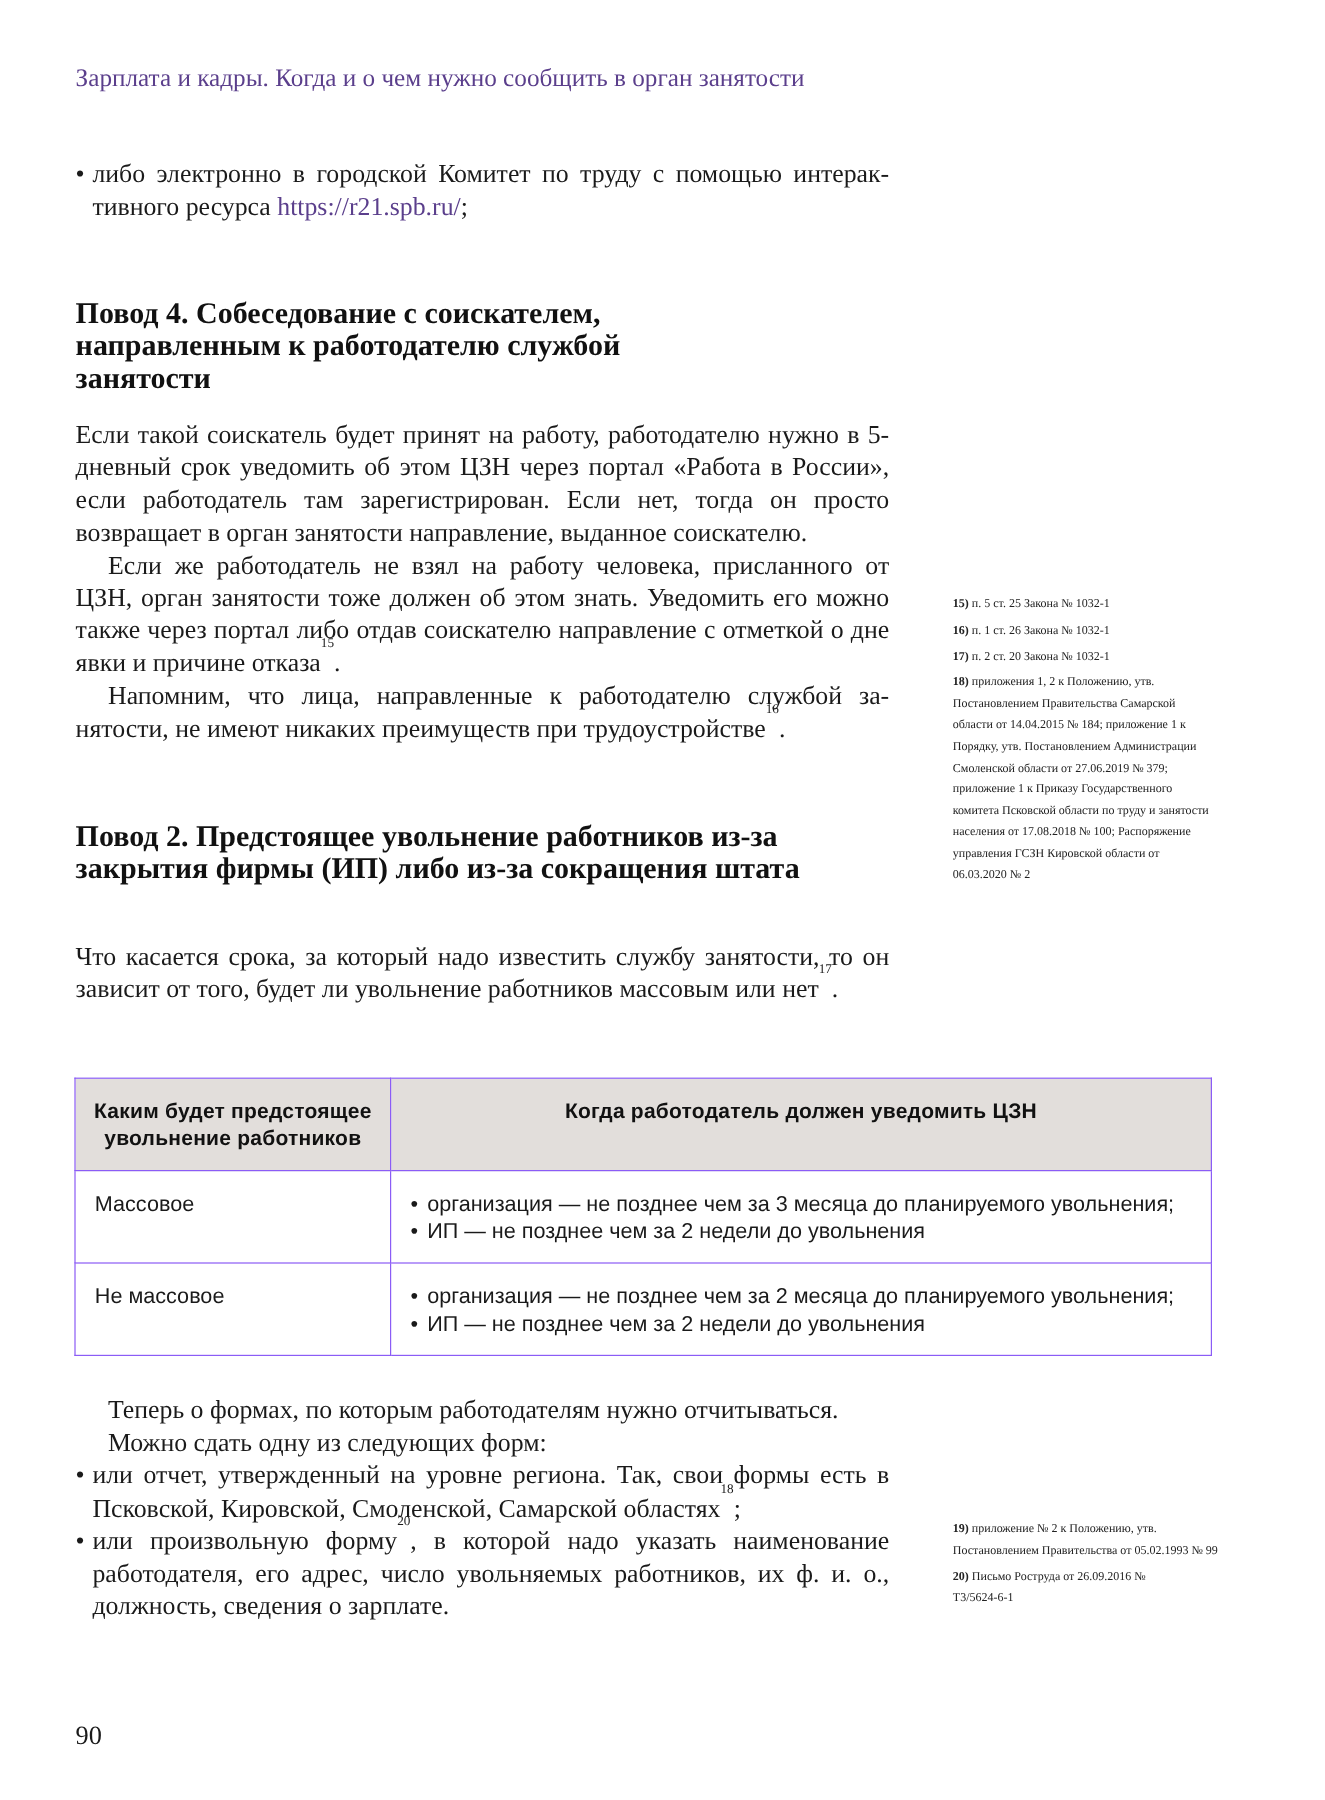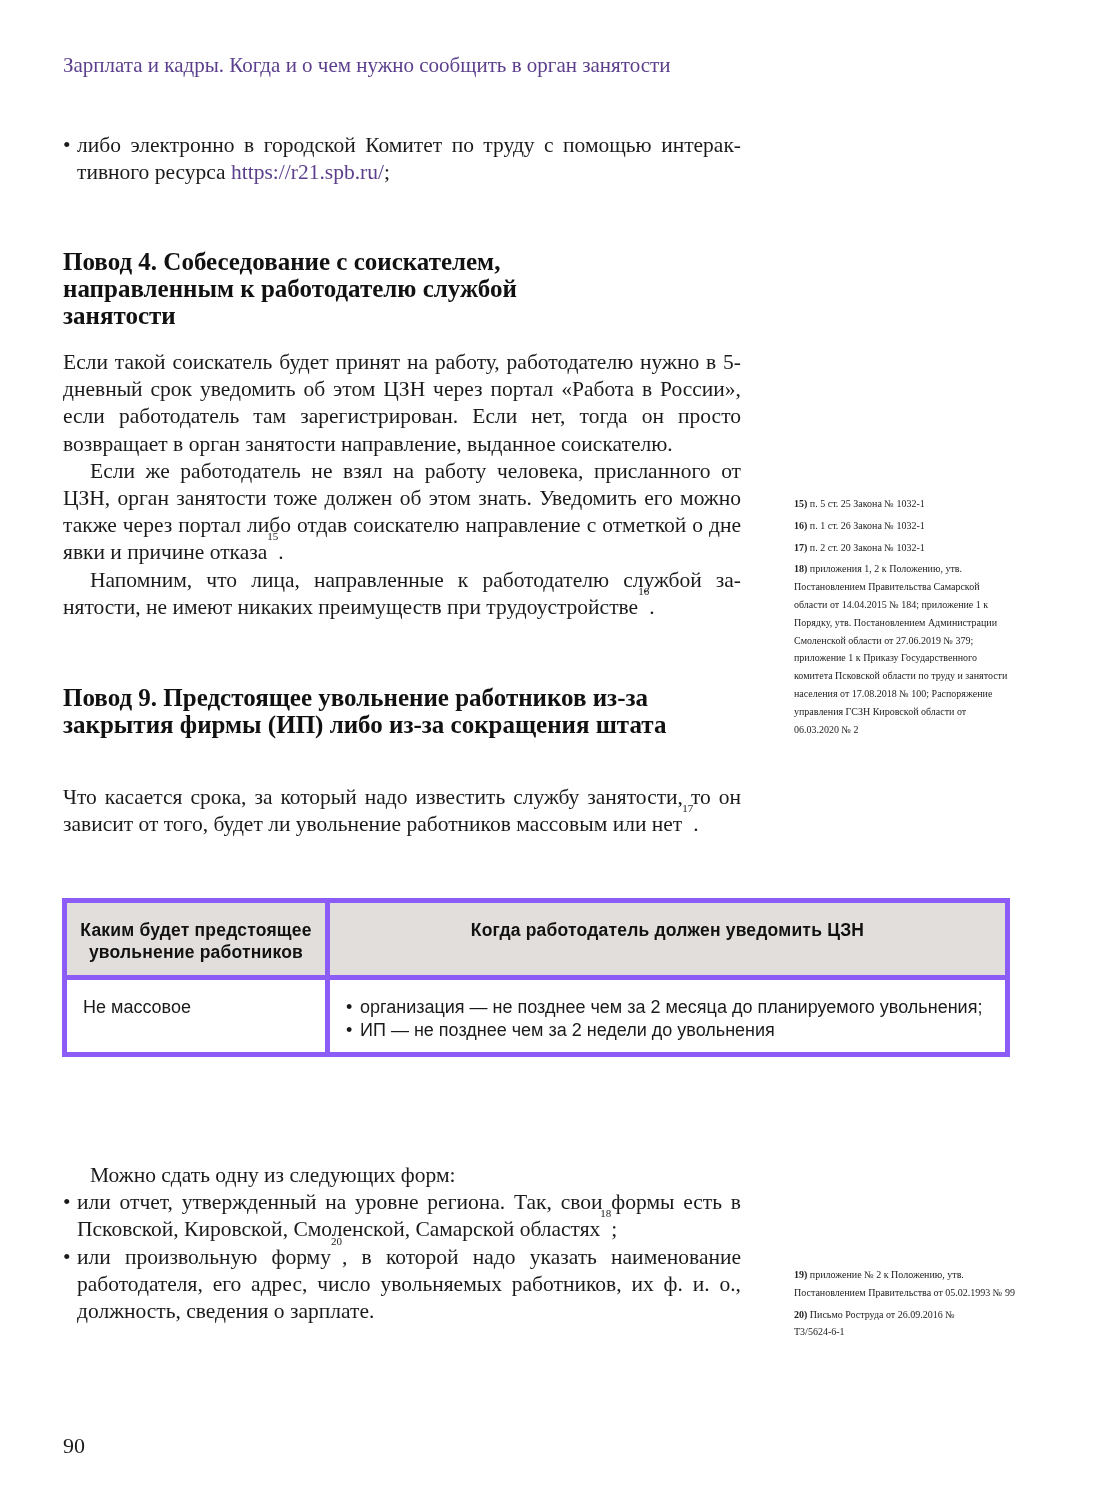--- a/index.html
+++ b/index.html
@@ -14,21 +14,21 @@
     .bullet-list li { position: relative; padding-left: 14px; text-align: justify; }
     .bullet-list li::before { content: "•"; position: absolute; left: 0; top: 0; }
     .link { color: #5b3f8c; }
     h2 { font-family: "Liberation Serif", "DejaVu Serif", serif; font-weight: bold; font-size: 25px; line-height: 27px; margin: 0; color: #111; }
     sup { font-size: 11px; vertical-align: top; position: relative; top: -3px; line-height: 0; }
     .side { position: absolute; left: 794px; width: 230px; font-size: 10px; line-height: 17.8px; color: #222; }
     .side .fn { margin-bottom: 4px; }
     .side .fn b { font-weight: bold; }
     .table { position: absolute; left: 62px; top: 898px; width: 948px; border-collapse: collapse;
              font-family: "Liberation Sans", "DejaVu Sans", sans-serif; }
-    .table th, .table td { border: 5px solid #8b5cf6; vertical-align: top; }
+    .table th, .table td { border: 1px solid #8b5cf6; vertical-align: top; }
     .table th { background: #e2dedb; font-weight: bold; font-size: 17.5px; line-height: 22px;
                 height: 77px; padding: 16px 10px 0 10px; box-sizing: border-box; color: #111; letter-spacing: 0.2px; }
     .table td { font-size: 18px; line-height: 22.5px; height: 77px; padding: 16px 16px 0 16px; box-sizing: border-box; color: #1a1a1a; }
     .table td.col1 { width: 263px; }
     .table td ul { list-style: none; margin: 0; padding: 0; }
     .table td ul li { position: relative; padding-left: 14px; }
     .table td ul li::before { content: "•"; position: absolute; left: 0; }
     .page-number { position: absolute; left: 63px; top: 1433px; font-size: 22px; color: #1a1a1a; }
   </style>
 </head>
@@ -49,48 +49,58 @@
   <h2>Повод 4. Собеседование с соискателем, направленным к работодателю службой занятости</h2>
 </div>
 
 <div class="main" style="top:349px;">
   <p class="body-text">Если такой соискатель будет принят на работу, работодателю нуж­но в 5-дневный срок уведомить об этом ЦЗН через портал «Работа в России», если работодатель там зарегистрирован. Если нет, тогда он просто возвращает в орган занятости направление, выданное со­искателю.</p>
   <p class="body-text indent"><span>Если же работодатель не взял на работу человека, присланного от ЦЗН, орган занятости тоже должен об этом знать. Уведомить его можно также через портал либо отдав соискателю направление с отметкой о дне явки и причине отказа</span><sup>15</sup><span>.</span></p>
   <p class="body-text indent"><span>Напомним, что лица, направленные к работодателю службой за­нятости, не имеют никаких преимуществ при трудоустройстве</span><sup>16</sup><span>.</span></p>
 </div>
 
 <div class="main" style="top:684px;">
-  <h2>Повод 9. Предстоящее увольнение работников из-за закрытия фирмы (ИП) либо из-за сокращения штата</h2>
+  <h2>Повод 2. Предстоящее увольнение работников из-за закрытия фирмы (ИП) либо из-за сокращения штата</h2>
 </div>
 
 <div class="main" style="top:784px;">
   <p class="body-text"><span>Что касается срока, за который надо известить службу занятости, то он зависит от того, будет ли увольнение работников массовым или нет</span><sup>17</sup><span>.</span></p>
 </div>
 
 <table class="table">
   <thead>
     <tr>
       <th style="width:263px;">Каким будет предстоящее увольнение работников</th>
       <th>Когда работодатель должен уведомить ЦЗН</th>
     </tr>
   </thead>
   <tbody>
     <tr>
+      <td class="col1">Массовое</td>
+      <td>
+        <ul>
+          <li>организация — не позднее чем за 3 месяца до планируемого увольнения;</li>
+          <li>ИП — не позднее чем за 2 недели до увольнения</li>
+        </ul>
+      </td>
+    </tr>
+    <tr>
       <td class="col1">Не массовое</td>
       <td>
         <ul>
           <li>организация — не позднее чем за 2 месяца до планируемого увольнения;</li>
           <li>ИП — не позднее чем за 2 недели до увольнения</li>
         </ul>
       </td>
     </tr>
   </tbody>
 </table>
 
 <div class="main" style="top:1162px;">
+  <p class="body-text indent" style="text-align:left;">Теперь о формах, по которым работодателям нужно отчитываться.</p>
   <p class="body-text indent" style="text-align:left;">Можно сдать одну из следующих форм:</p>
   <ul class="bullet-list">
     <li><span>или отчет, утвержденный на уровне региона. Так, свои формы есть в Псковской, Кировской, Смоленской, Самарской областях</span><sup>18</sup><span>;</span></li>
     <li><span>или произвольную форму</span><sup>20</sup><span>, в которой надо указать наименова­ние работодателя, его адрес, число увольняемых работников, их ф. и. о., должность, сведения о зарплате.</span></li>
   </ul>
 </div>
 
 <div class="side" style="top:495px;">
   <div class="fn"><b>15)</b> <span>п. 5 ст. 25 Закона № 1032-1</span></div>
   <div class="fn"><b>16)</b> <span>п. 1 ст. 26 Закона № 1032-1</span></div>

